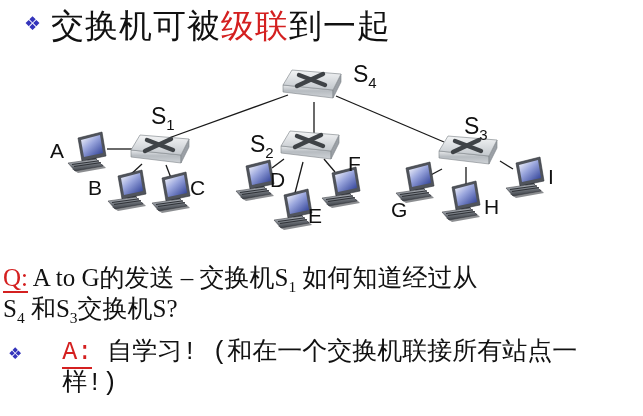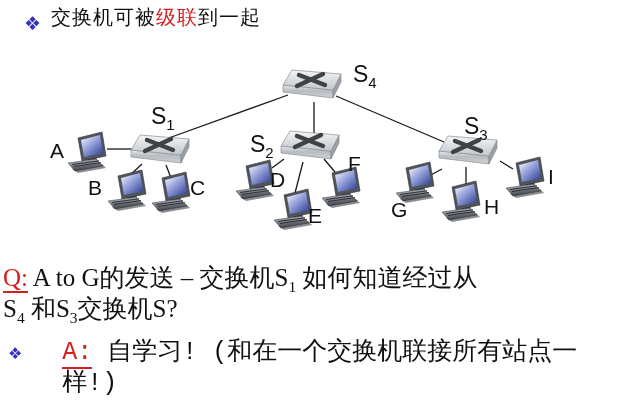--- a/index.html
+++ b/index.html
@@ -7,21 +7,21 @@
     width:643px; height:416px; background:#ffffff; position:relative; overflow:hidden;
     font-family:"Liberation Sans", sans-serif; color:#111;
   }
   .red { color: var(--red,#d42020); }
   .underline { border-bottom:2px solid var(--red,#d42020); padding-bottom:0px; }
   sub { font-size:0.62em; line-height:0; }
 
   
   .title { position:absolute; left:24px; top:4px; display:flex; align-items:flex-start; }
   .title .bullet { color:var(--blue,#3434bb); font-size:19px; margin:8px 10px 0 0; }
-  .title .txt { font-family:"Liberation Serif", serif; font-size:20px; letter-spacing:1px; white-space:nowrap; }
+  .title .txt { font-family:"Liberation Serif", serif; font-size:33px; letter-spacing:1px; white-space:nowrap; }
 
   
   .diagram { position:absolute; left:16px; top:55px; width:643px; height:192px; }
   .lines { position:absolute; left:0; top:0; }
   .lines line { stroke:var(--line,#1a1a1a); stroke-width:1.3; }
   .node { position:absolute; }
   .sw  { width:64px; height:34px; }
   .pc  { width:46px; height:42px; }
   .n-s4 { left:265px; top:14px; }
   .n-s1 { left:113px; top:79px; }

